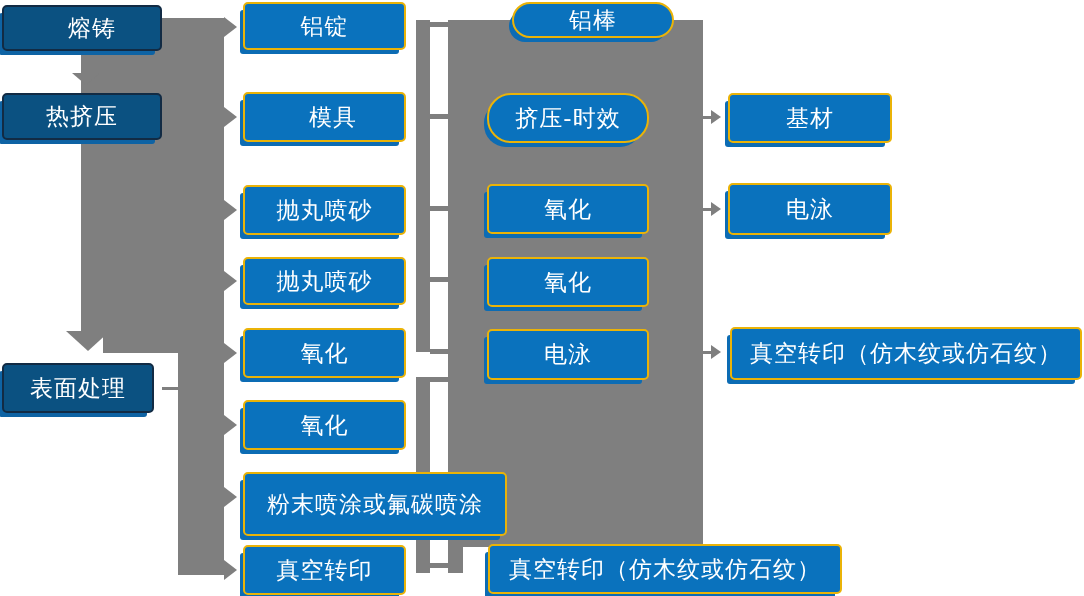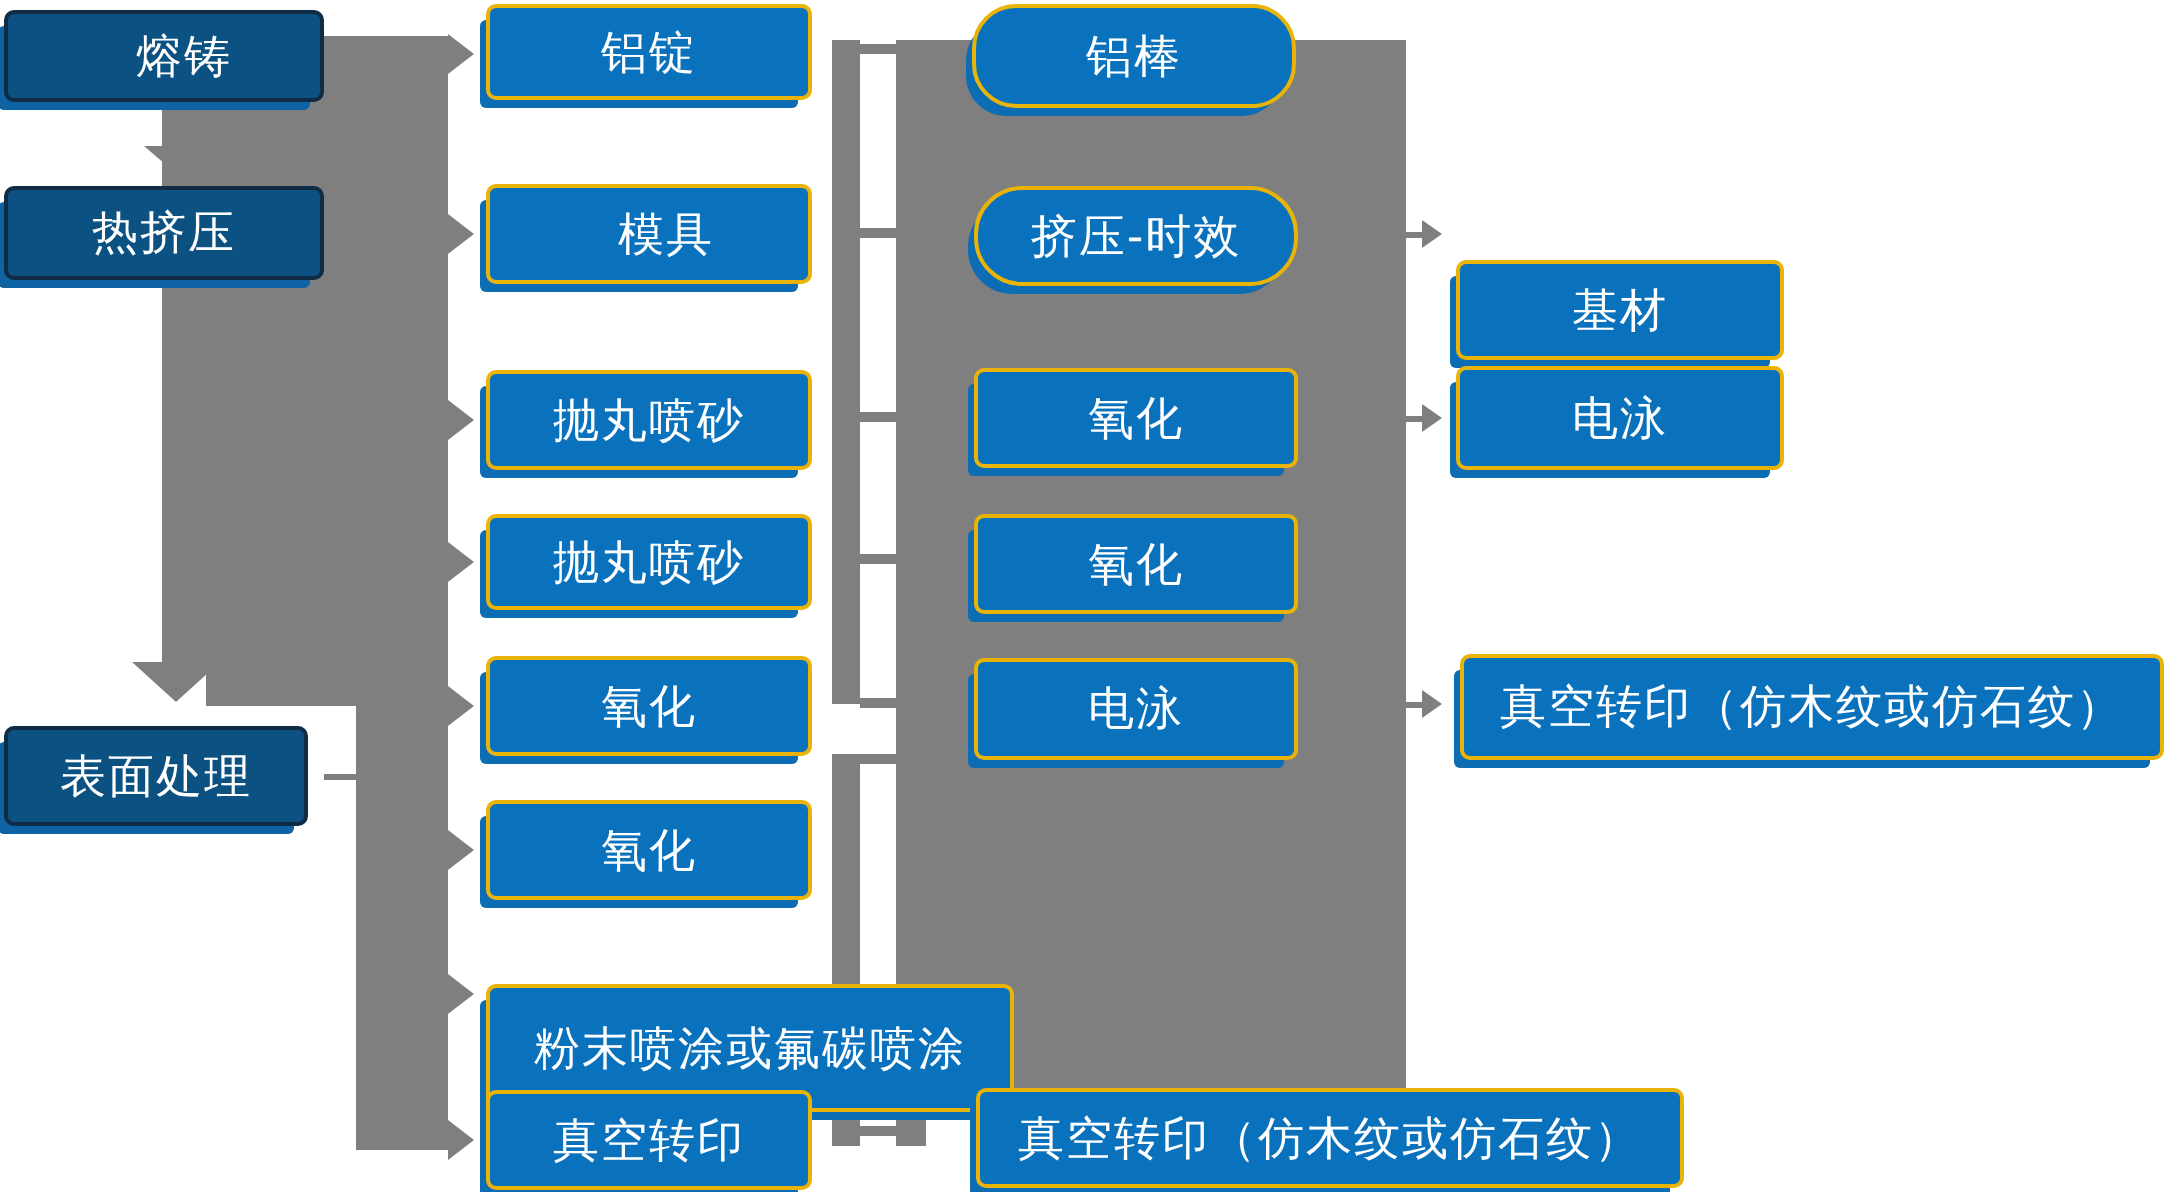--- a/index.html
+++ b/index.html
@@ -100,45 +100,45 @@
     </div>
     <div class="node bright" style="left: 243px; top: 257px; width: 163px; height: 48px;">
       <span>抛丸喷砂</span>
     </div>
     <div class="node bright" style="left: 243px; top: 328px; width: 163px; height: 50px;">
       <span>氧化</span>
     </div>
     <div class="node bright" style="left: 243px; top: 400px; width: 163px; height: 50px;">
       <span>氧化</span>
     </div>
-    <div class="node bright" style="left: 243px; top: 472px; width: 264px; height: 64px; margin-top: 20px;">
+    <div class="node bright" style="left: 243px; top: 472px; width: 264px; height: 64px;">
       <span>粉末喷涂或氟碳喷涂</span>
     </div>
     <div class="node bright" style="left: 243px; top: 545px; width: 163px; height: 50px;">
       <span>真空转印</span>
     </div>
-    <div class="node bright" style="left: 486px; top: 2px; width: 162px; height: 52px; border-radius: 22px;">
+    <div class="node bright" style="left: 512px; top: 2px; width: 162px; height: 36px; border-radius: 22px;">
       <span>铝棒</span>
     </div>
     <div class="node bright" style="left: 487px; top: 93px; width: 162px; height: 50px; border-radius: 24px;">
       <span>挤压-时效</span>
     </div>
     <div class="node bright" style="left: 487px; top: 184px; width: 162px; height: 50px;">
       <span>氧化</span>
     </div>
     <div class="node bright" style="left: 487px; top: 257px; width: 162px; height: 50px;">
       <span>氧化</span>
     </div>
     <div class="node bright" style="left: 487px; top: 329px; width: 162px; height: 51px;">
       <span>电泳</span>
     </div>
     <div class="node bright" style="left: 488px; top: 544px; width: 354px; height: 50px;">
       <span>真空转印（仿木纹或仿石纹）</span>
     </div>
-    <div class="node bright" style="left: 728px; top: 93px; width: 164px; height: 50px; margin-top: 37px;">
+    <div class="node bright" style="left: 728px; top: 93px; width: 164px; height: 50px;">
       <span>基材</span>
     </div>
     <div class="node bright" style="left: 728px; top: 183px; width: 164px; height: 52px;">
       <span>电泳</span>
     </div>
     <div class="node bright" style="left: 730px; top: 327px; width: 352px; height: 53px;">
       <span>真空转印（仿木纹或仿石纹）</span>
     </div>
   </div>
 

